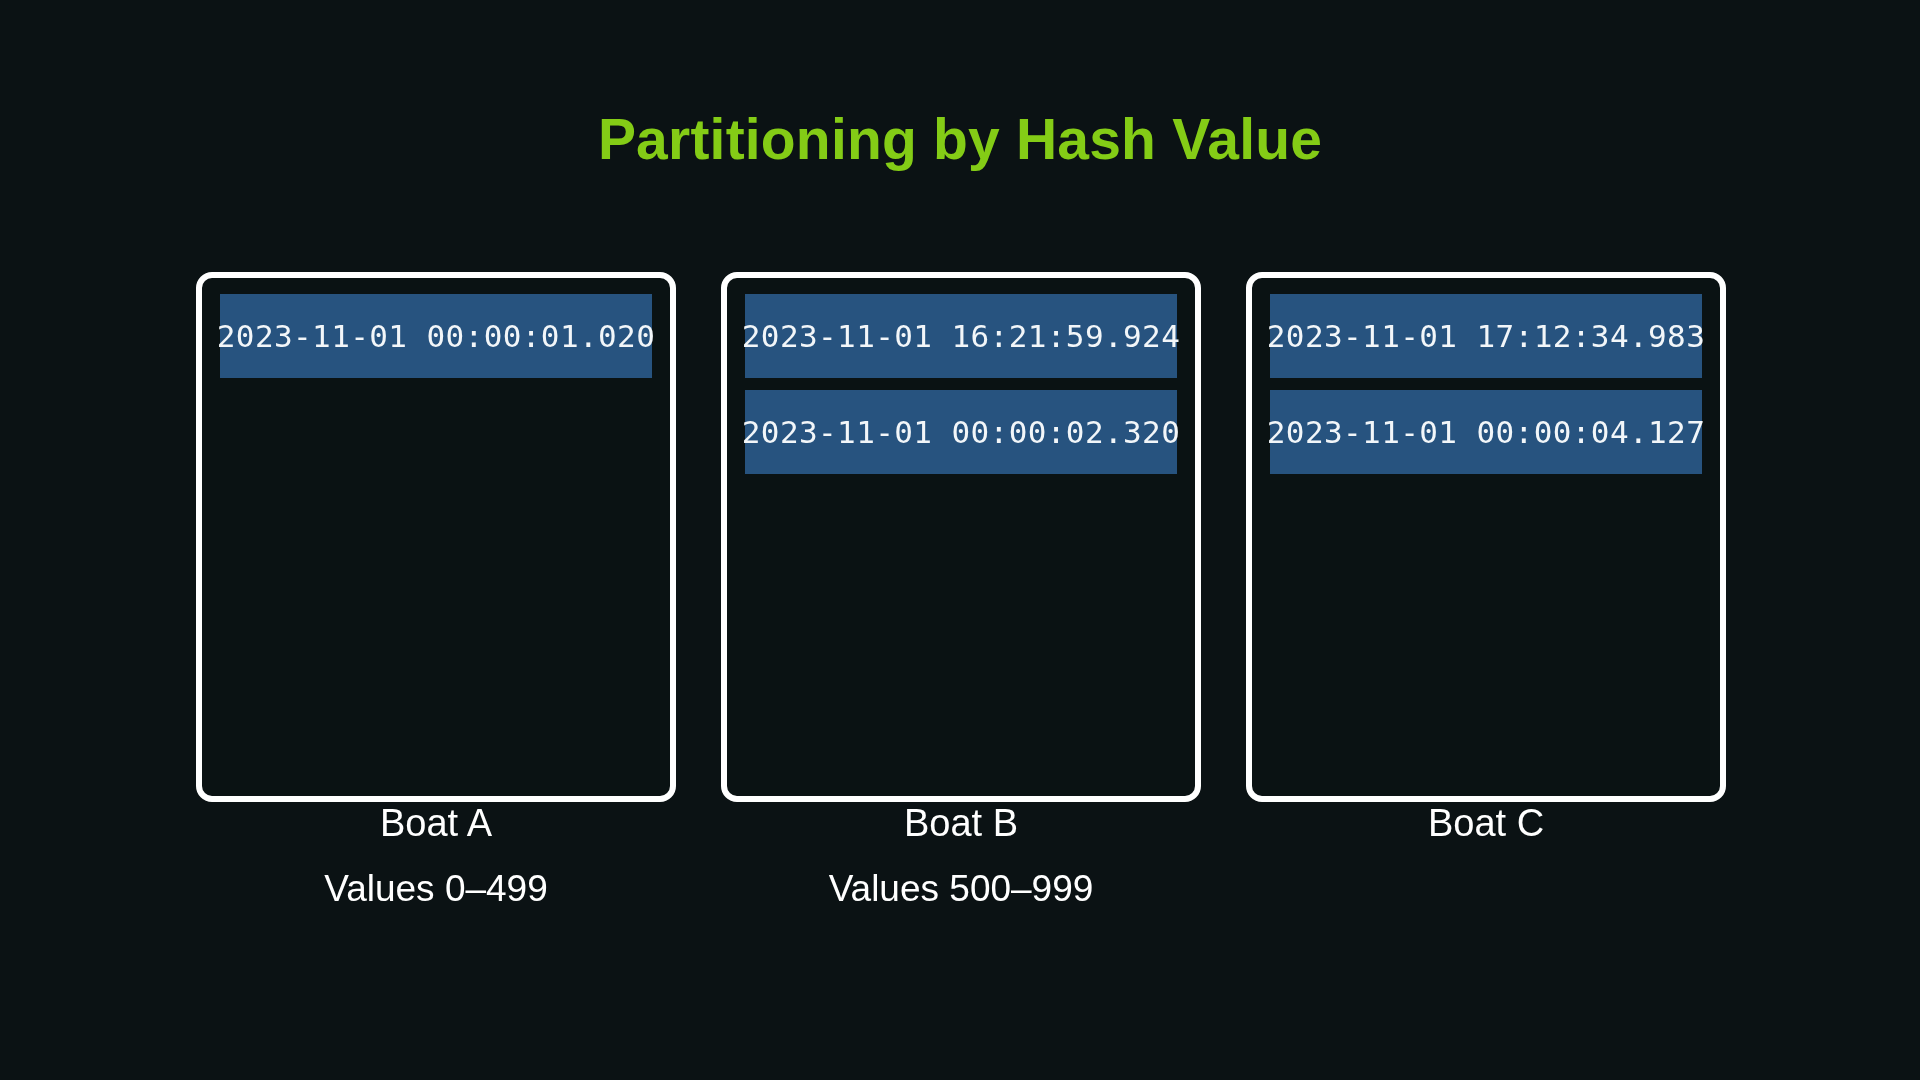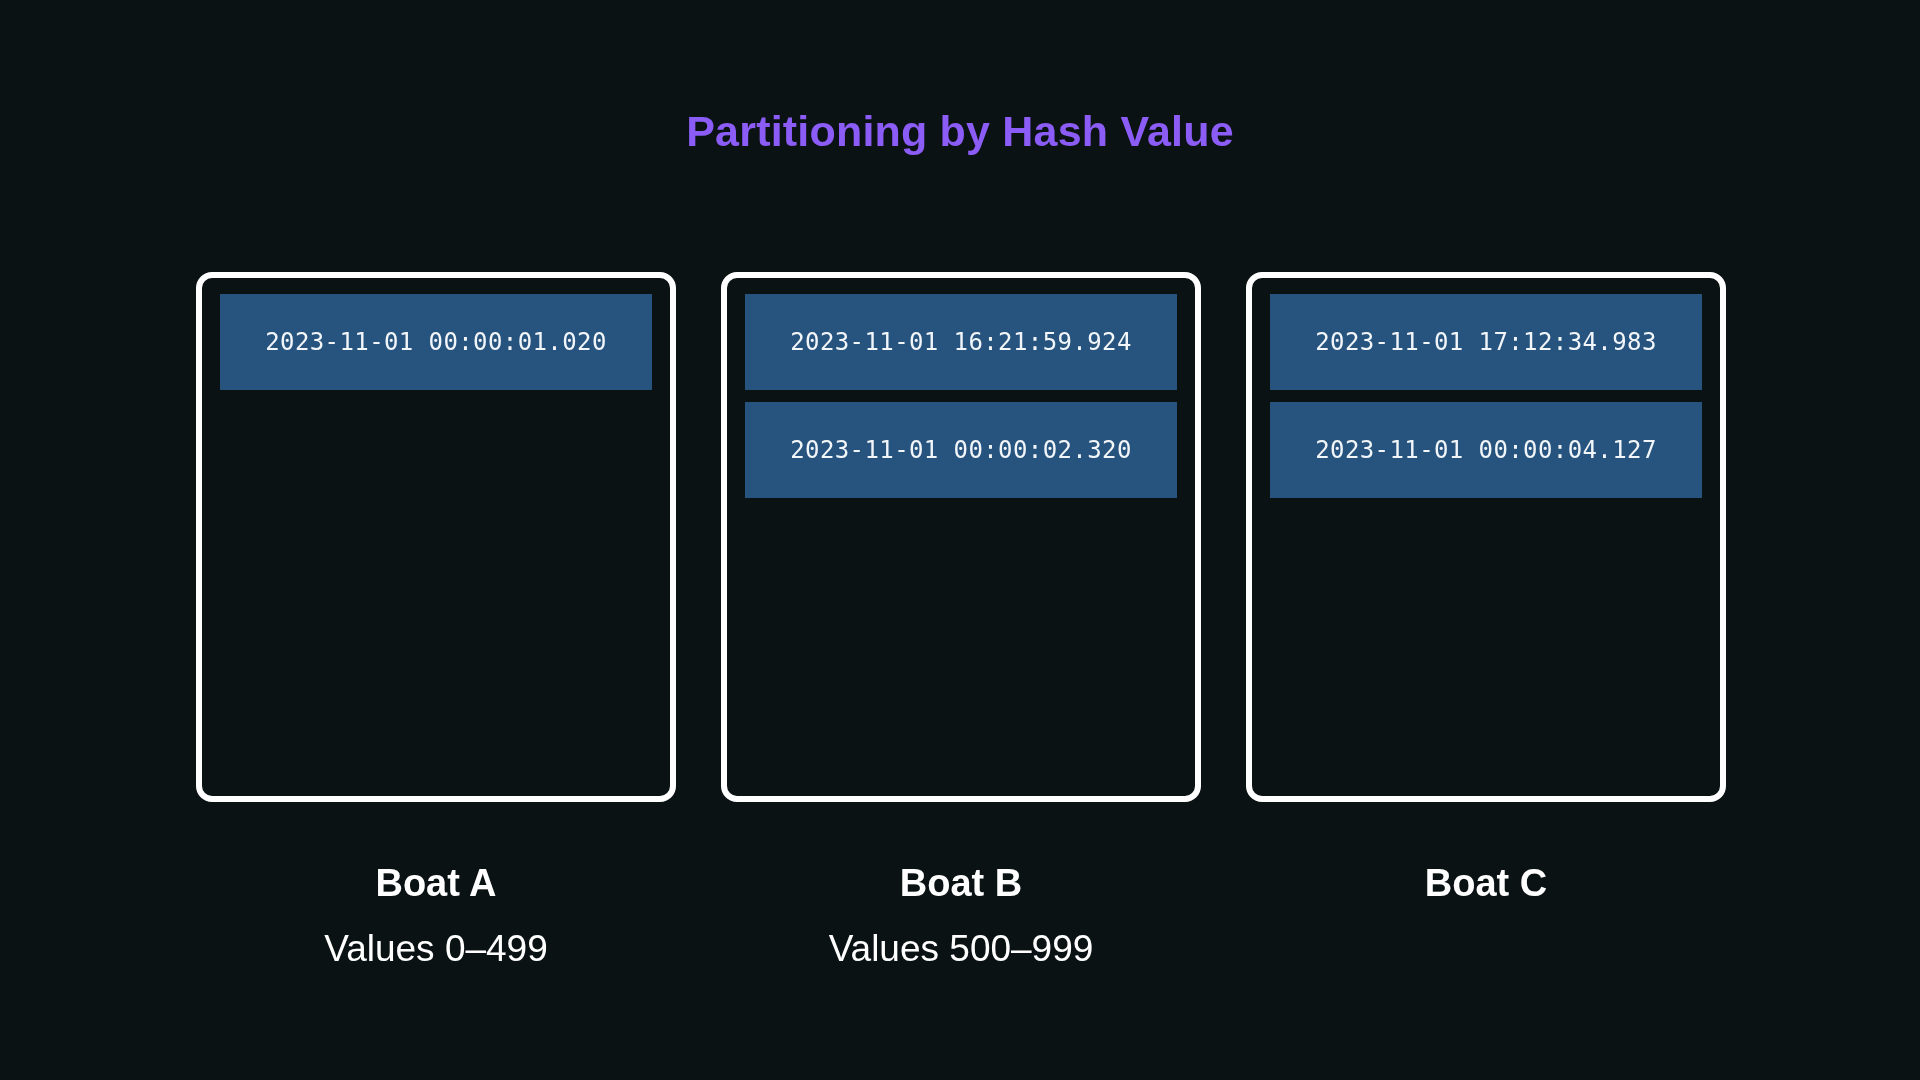--- a/index.html
+++ b/index.html
@@ -25,24 +25,24 @@
     background: #0b1214;
   }
 
   
   .title {
     position: absolute;
     top: 108px;
     left: 0;
     width: 1920px;
     text-align: center;
-    font-size: 43px;
+    font-size: 57px;
     font-weight: bold;
     letter-spacing: 0.2px;
-    color: #8b5cf6;
+    color: #84cc16;
     line-height: 1.1;
   }
 
   
   .partitions {
     position: absolute;
     top: 272px;
     left: 196px;
     width: 1530px;
     display: flex;
@@ -66,36 +66,35 @@
     background: #0a1213;
     padding: 16px 18px 18px 18px;
     display: flex;
     flex-direction: column;
     gap: 12px;
     align-items: stretch;
   }
 
   .record {
     box-sizing: border-box;
-    height: 96px;
+    height: 84px;
     background: #27537f;
     display: flex;
     align-items: center;
     justify-content: center;
     font-family: "DejaVu Sans Mono", "Liberation Mono", monospace;
-    font-size: 24px;
+    font-size: 31px;
     letter-spacing: 0.4px;
     color: #f2f6f9;
     white-space: nowrap;
   }
 
   .bucket-name {
-    margin-top: 60px;
     font-size: 38px;
-    font-weight: bold;
+    font-weight: normal;
     color: #ffffff;
     line-height: 1.15;
     text-align: center;
   }
 
   .bucket-range {
     margin-top: 22px;
     font-size: 37px;
     font-weight: normal;
     color: #ffffff;

